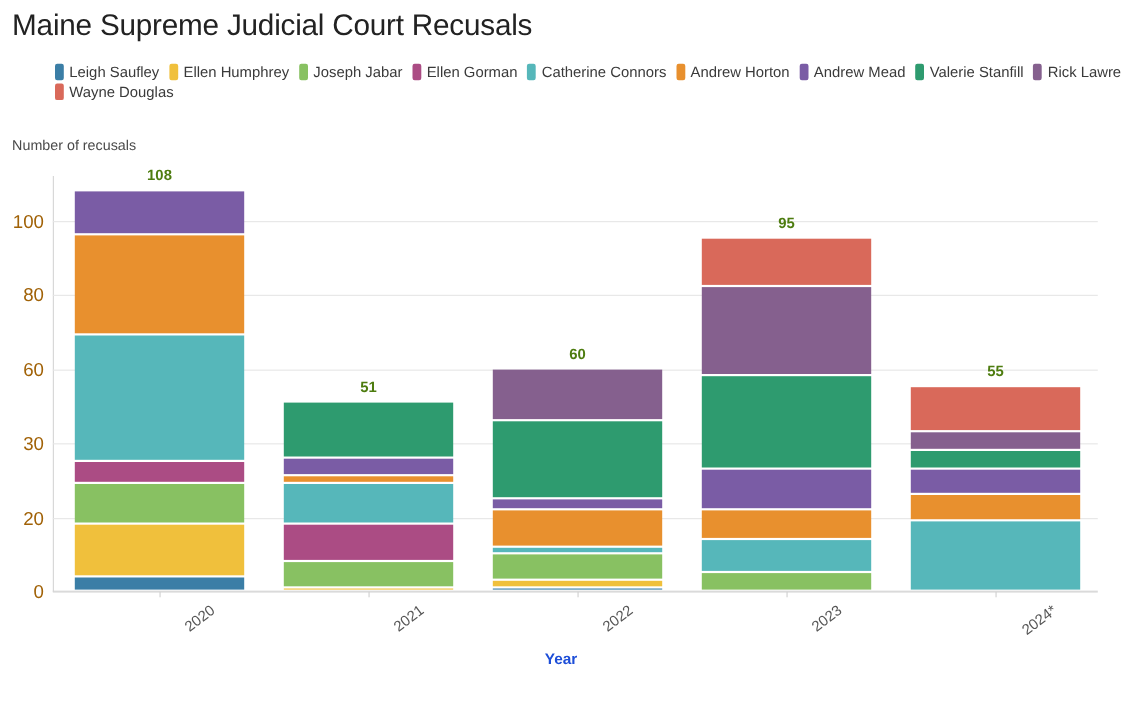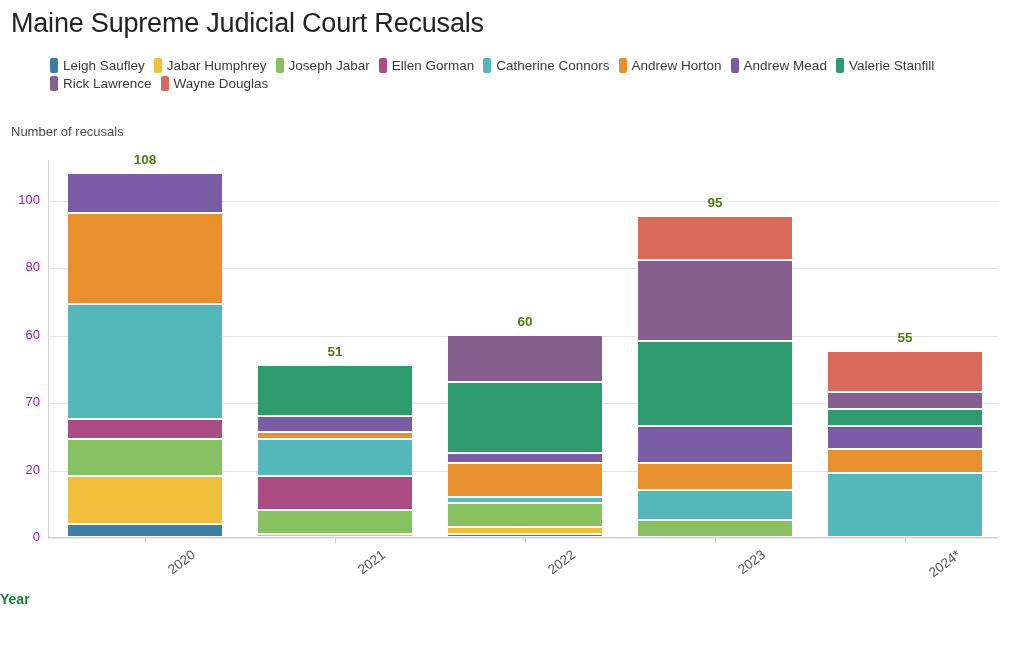--- a/index.html
+++ b/index.html
@@ -42,21 +42,22 @@
     font-size:13.5px;color:#3a3a3a;line-height:15px;
   }
 
   
   .ylabel{
     position:absolute;left:11px;top:124px;
     font-size:13px;font-weight:normal;color:#4a4a4a;
   }
   .xlabel{
     position:absolute;top:591px;left:0;width:1020px;
-    font-size:14px;font-weight:bold;color:#15803d;
+    text-align:center;
+    font-size:14px;font-weight:bold;color:#1d4ed8;
   }
 
   
   .plot{
     position:absolute;
     left:48px;top:160px;
     width:950px;height:378px;
   }
   .gridline{
     position:absolute;left:0;width:950px;height:1px;
@@ -65,21 +66,21 @@
   .axis-line{
     position:absolute;left:0;top:0;width:1px;height:378px;
     background:#d4d4d4;
   }
   .axis-baseline{
     position:absolute;left:0;top:377px;width:950px;height:1px;
     background:#cfcfcf;
   }
   .ytick-wrap{
     position:absolute;left:-46px;width:38px;
-    text-align:right;font-size:13px;color:#a21caf;
+    text-align:right;font-size:17px;color:#a16207;
     transform:translateY(-9px);
   }
 
   .bar{
     position:absolute;bottom:1px;width:154px;
   }
   .seg{
     position:absolute;left:0;width:154px;
   }
   .bar-total{
@@ -112,21 +113,21 @@
 
   <div class="title">Maine Supreme Judicial Court Recusals</div>
 
   <div class="legend" id="legend">
       <div class="legend-item">
         <span class="legend-swatch" style="background: rgb(59, 126, 166);"></span>
         <span class="legend-label">Leigh Saufley</span>
       </div>
       <div class="legend-item">
         <span class="legend-swatch" style="background: rgb(240, 192, 60);"></span>
-        <span class="legend-label">Jabar Humphrey</span>
+        <span class="legend-label">Ellen Humphrey</span>
       </div>
       <div class="legend-item">
         <span class="legend-swatch" style="background: rgb(136, 193, 98);"></span>
         <span class="legend-label">Joseph Jabar</span>
       </div>
       <div class="legend-item">
         <span class="legend-swatch" style="background: rgb(171, 76, 132);"></span>
         <span class="legend-label">Ellen Gorman</span>
       </div>
       <div class="legend-item">
@@ -158,21 +159,21 @@
   <div class="ylabel">Number of recusals</div>
 
   <div class="plot" id="plot">
     <div class="axis-line"></div>
     <div class="axis-baseline"></div>
   <div class="gridline" style="top: 378px;"></div>
       <div class="ytick-wrap" style="top: 378px;">0</div>
       <div class="gridline" style="top: 310.5px;"></div>
       <div class="ytick-wrap" style="top: 310.5px;">20</div>
       <div class="gridline" style="top: 243px;"></div>
-      <div class="ytick-wrap" style="top: 243px;">70</div>
+      <div class="ytick-wrap" style="top: 243px;">30</div>
       <div class="gridline" style="top: 175.5px;"></div>
       <div class="ytick-wrap" style="top: 175.5px;">60</div>
       <div class="gridline" style="top: 108px;"></div>
       <div class="ytick-wrap" style="top: 108px;">80</div>
       <div class="gridline" style="top: 40.5px;"></div>
       <div class="ytick-wrap" style="top: 40.5px;">100</div>
       <div class="bar" style="left: 20px; height: 378px; bottom: 0px;">
         <div class="seg" title="Leigh Saufley: 4" style="top: 364.5px; height: 11.5px; background: rgb(59, 126, 166);"></div>
         <div class="seg" title="Thomas Humphrey: 14" style="top: 317.25px; height: 45.25px; background: rgb(240, 192, 60);"></div>
         <div class="seg" title="Joseph Jabar: 11" style="top: 280.125px; height: 35.125px; background: rgb(136, 193, 98);"></div>

